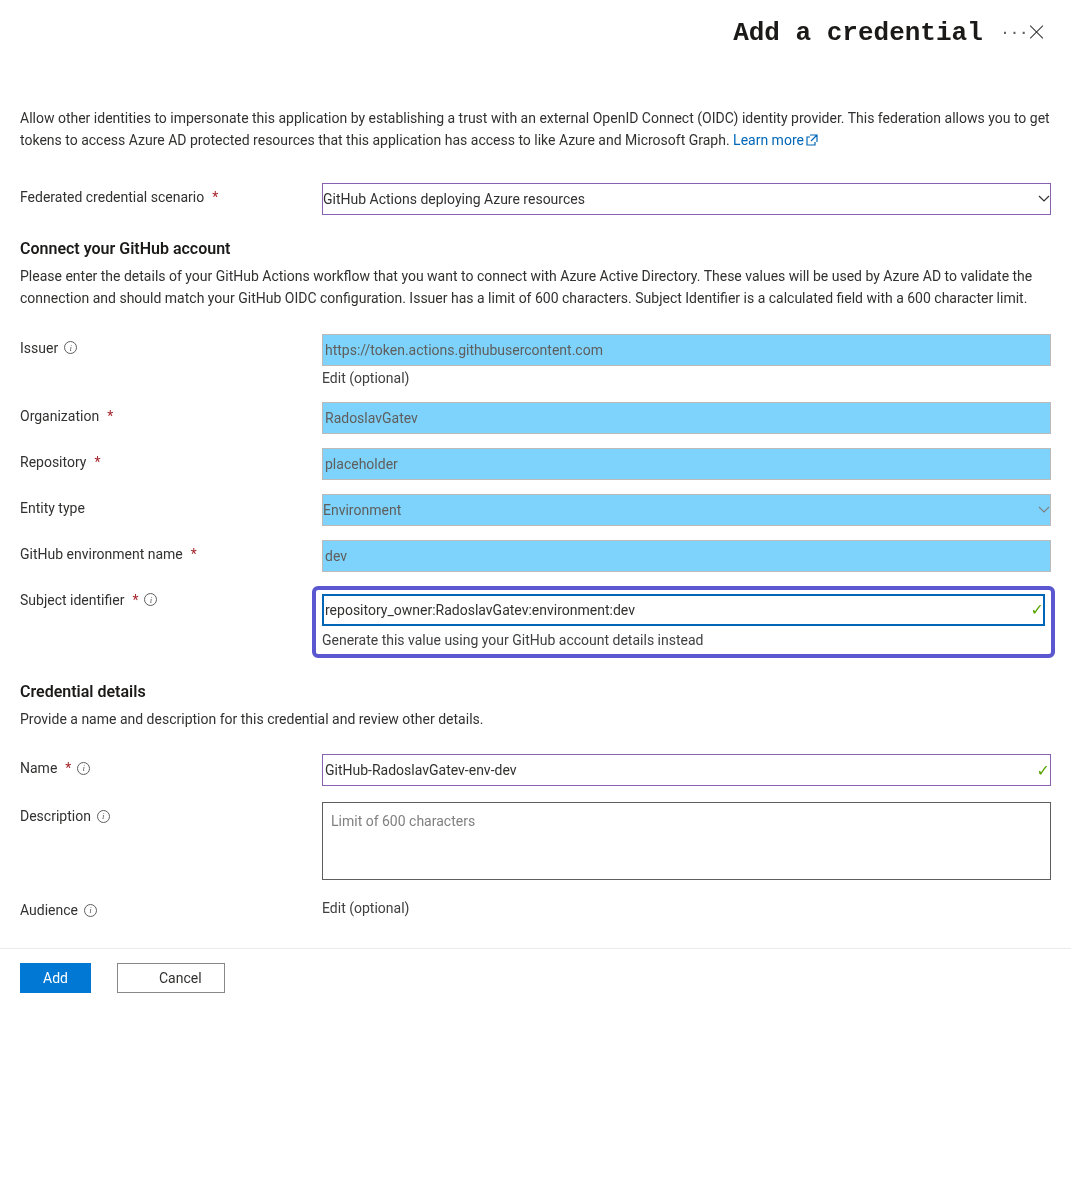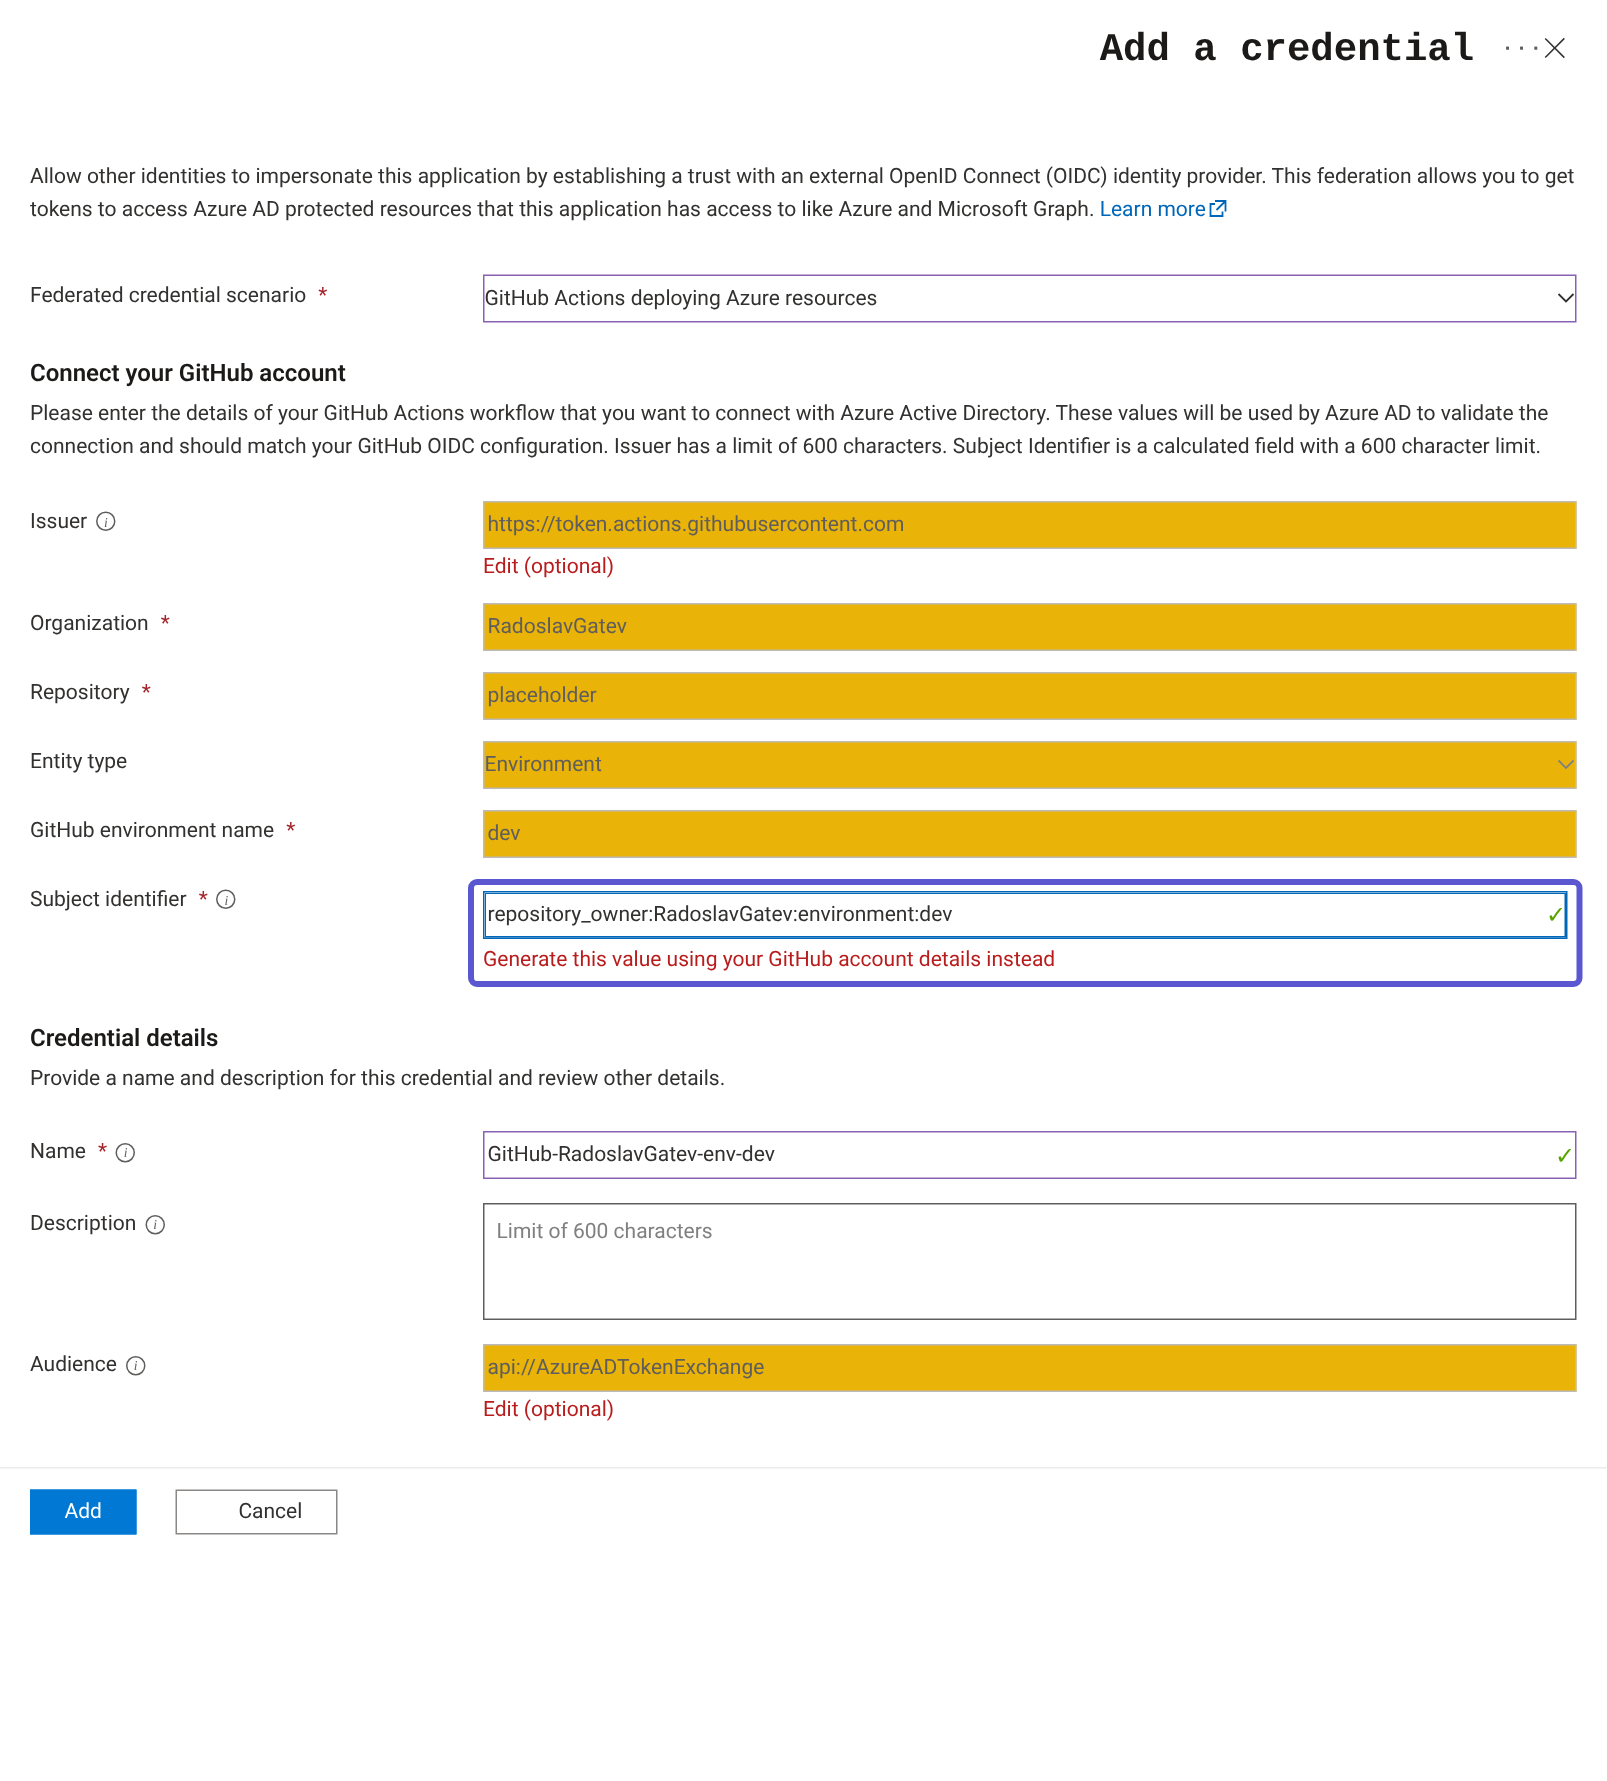--- a/index.html
+++ b/index.html
@@ -25,32 +25,32 @@
   .row { display:flex; align-items:flex-start; margin-bottom:16px; }
   .row.tight { margin-bottom:14px; }
   .label-col { width:302px; flex-shrink:0; padding-top:6px; display:flex; align-items:center; gap:6px;}
   .field-col { flex:1; }
   .req { color:#a4262c; margin-left:2px;}
   .info-icn { width:13px; height:13px; border:1px solid #605e5c; border-radius:50%; display:inline-flex; align-items:center; justify-content:center; font-size:9px; color:#605e5c; font-style:italic; font-family:Georgia,serif; cursor:default;}
   .select-box, .input-box, .ta-box {
     width:100%; height:32px; border:1px solid #605e5c; padding:0 0; display:flex; align-items:center; justify-content:space-between; font-size:14px; background:#fff;
   }
   .select-box.purple, .input-box.purple { border-color:#8961b3; }
-  .select-box.readonly, .input-box.readonly { background:#eab308; border-color:#bdbbb9; color:#605e5c; }
+  .select-box.readonly, .input-box.readonly { background:#7dd3fc; border-color:#bdbbb9; color:#605e5c; }
   .input-box input, .ta-box textarea {
     border:none; outline:none; width:100%; font-size:14px; font-family:inherit; background:transparent; color:#323130;
   }
   .input-box.readonly input { color:#605e5c; }
   .input-box.readonly input::placeholder { color:#808080; }
   .ta-box { height:78px; align-items:flex-end; padding:8px 6px;}
   .ta-box textarea { resize:none; height:100%; }
   .ta-box textarea::placeholder { color:#808080; }
   .chev { width:12px; height:12px; flex-shrink:0;}
   .chev svg { display:block; }
-  .sub-link { color:#b91c1c; font-size:14px; margin-top:4px; cursor:pointer; display:inline-block;}
+  .sub-link { color:#404040; font-size:14px; margin-top:4px; cursor:pointer; display:inline-block;}
   .section-h { font-size:16px; font-weight:600; color:#1b1a19; margin-top:24px; margin-bottom:8px;}
   .section-p { line-height:1.55; margin-bottom:24px;}
   .highlight-box { border:4px solid #5b57d1; border-radius:6px; padding:4px 6px 6px 6px; margin-left:-10px; margin-right:-4px;}
   .focus-input { position:relative; }
   .focus-input .input-box { border:1px solid #0067b8; box-shadow: inset 0 0 0 1px #0067b8; }
   .check { color:#57a300; font-size:16px; flex-shrink:0; margin-left:6px;}
   .footer { border-top:1px solid #edebe9; padding:14px 20px 20px 20px; display:flex; gap:26px; margin-top:30px;}
   .btn { height:30px; padding:0 22px; font-size:14px; font-family:inherit; cursor:pointer; display:inline-flex; align-items:center; justify-content:center;}
   .btn-primary { background:#0078d4; color:#fff; border:1px solid #0078d4;}
   .btn-secondary { background:#fff; color:#323130; border:1px solid #8a8886;padding-left:41px;}
@@ -206,23 +206,20 @@
       </div>
     </div>
   </div>
 
   <div class="row" style="margin-bottom:4px;">
     <div class="label-col">
       <span>Audience</span>
       <span class="info-icn">i</span>
     </div>
     <div class="field-col">
-      <div class="input-box readonly">
-        <input readonly="" value="api://AzureADTokenExchange" style="">
-      </div>
       <span class="sub-link">Edit (optional)</span>
     </div>
   </div>
 </div>
 
 <div class="footer">
   <button class="btn btn-primary">Add</button>
   <button class="btn btn-secondary">Cancel</button>
 </div>
 

